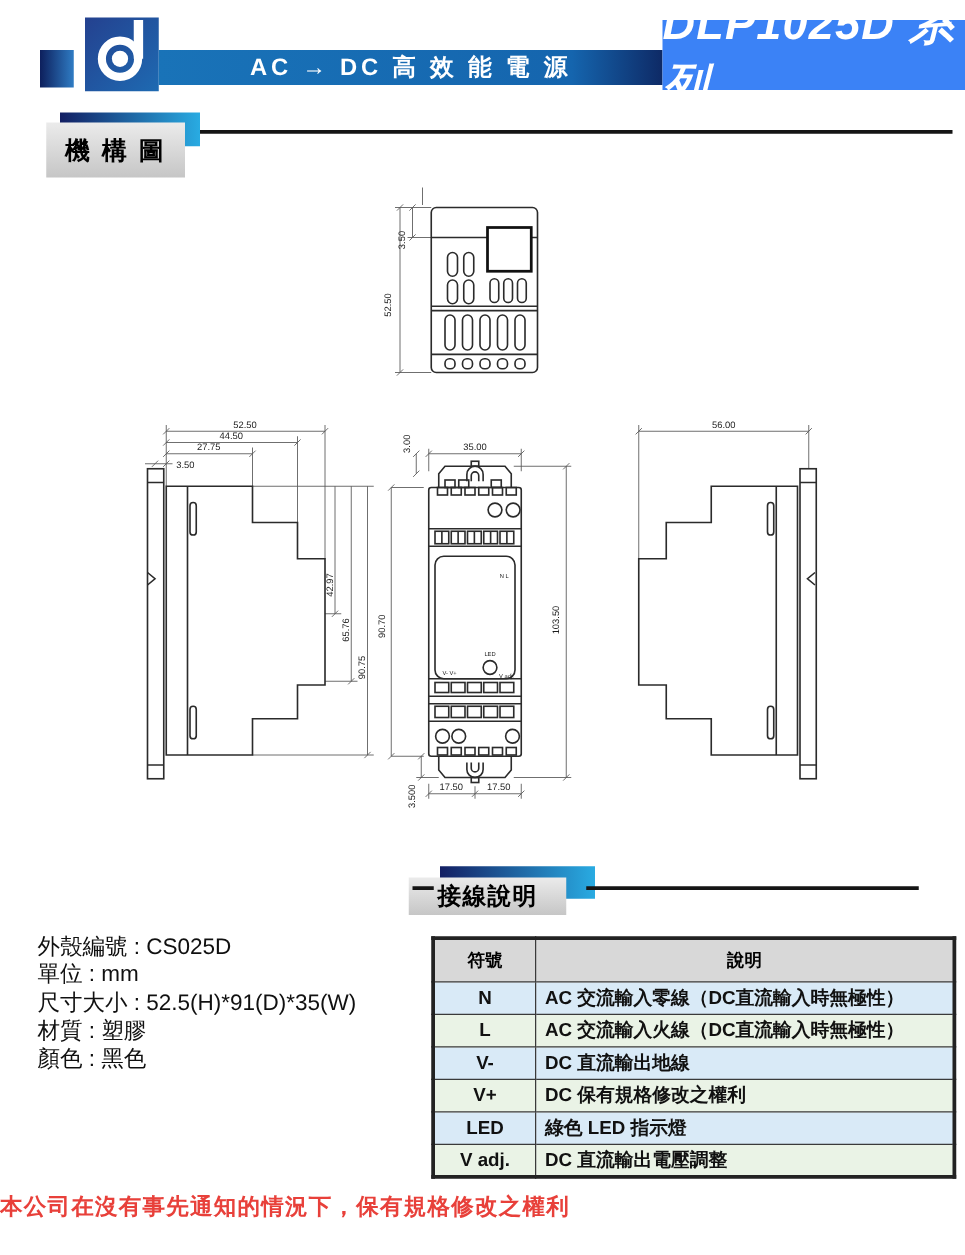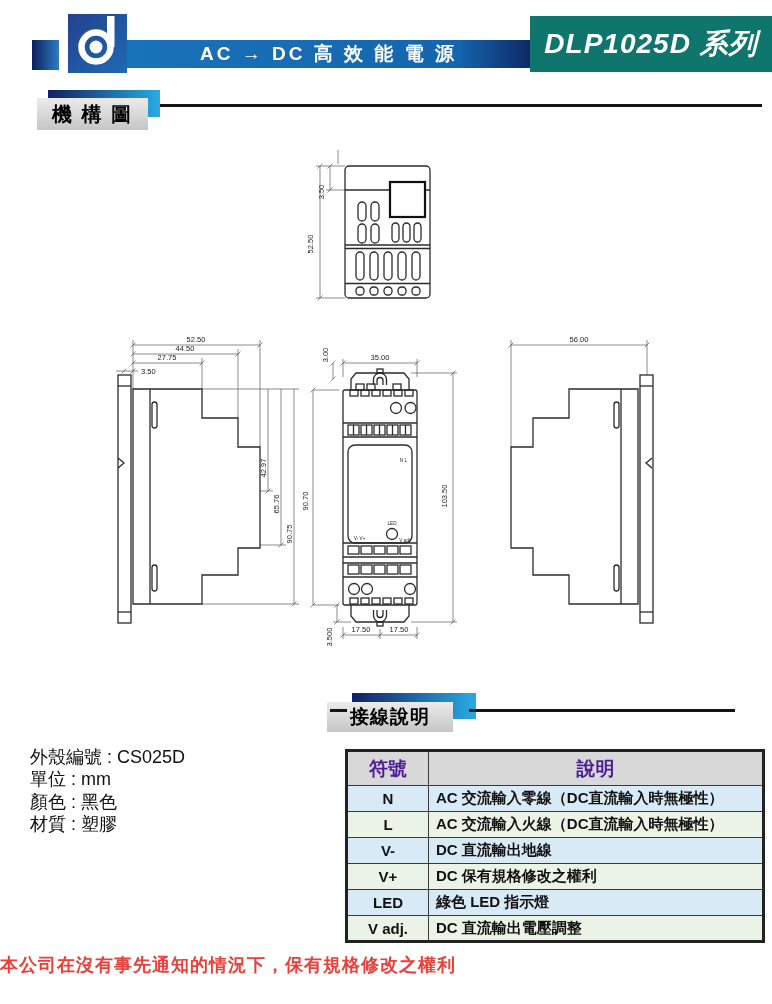--- a/index.html
+++ b/index.html
@@ -11,49 +11,49 @@
   
   .hdr-chip { position:absolute; left:32px; top:40px; width:27px; height:30px;
     background:linear-gradient(90deg,#0d1f5c,#2f7cc4); }
   .hdr-logo { position:absolute; left:68px; top:14px; width:59px; height:59px;
     background:linear-gradient(135deg,#24418f,#1e6ab2); }
   .hdr-bar { position:absolute; left:127px; top:40px; width:403px; height:28px;
     background:linear-gradient(90deg,#1973b8 0%,#1565ae 82%,#0e2a66 100%);
     color:#fff; display:flex; align-items:center; justify-content:center;
     font-weight:bold; font-size:19px; letter-spacing:3px; white-space:nowrap; }
   .hdr-series { position:absolute; left:530px; top:16px; width:242px; height:56px;
-    background:#0f766e; color:#fff; display:flex; align-items:center; justify-content:center;
-    font-weight:bold; font-style:italic; font-size:28px; letter-spacing:1px; }
+    background:#3b82f6; color:#fff; display:flex; align-items:center; justify-content:center;
+    font-weight:bold; font-style:italic; font-size:36px; letter-spacing:1px; }
   
   .sec-bar { position:absolute; background:linear-gradient(90deg,#131f63,#29abe2); }
   .sec-box { position:absolute; background:linear-gradient(180deg,#ebebeb,#c6c6c6);
     color:#000; font-weight:bold; display:flex; align-items:center; justify-content:center; }
   .rule { position:absolute; height:3px; background:#151515; }
   #mech-bar { left:48px; top:90px; width:112px; height:27px; }
-  #mech-box { left:37px; top:98px; width:111px; height:32px; font-size:20px; letter-spacing:2px; }
+  #mech-box { left:37px; top:98px; width:111px; height:44px; font-size:20px; letter-spacing:2px; }
   #rule-mech { left:160px; top:104px; width:602px; }
   #wire-bar { left:352px; top:693px; width:124px; height:26px; }
   #wire-box { left:327px; top:702px; width:126px; height:30px; font-size:19px; letter-spacing:1px; }
   #rule-wire { left:469px; top:709px; width:266px; }
   #rule-wire-left { left:330px; top:709px; width:17px; }
   
   svg.draw { position:absolute; }
   svg.draw .shape { stroke:#2b2b2b; fill:none; stroke-width:1.3; }
   svg.draw .thick { stroke:#111; stroke-width:2.2; fill:#fff; }
   svg.draw .dim { stroke:#5a5a5a; fill:none; stroke-width:0.7; }
   svg.draw text { fill:#1c1c1c; font-size:7.5px; font-family:"Liberation Sans","DejaVu Sans",sans-serif; }
   svg.draw text.small { font-size:4.6px; }
   
   #specs { position:absolute; left:30px; top:746px; font-size:18px; font-weight:normal;
     color:#101010; line-height:22.4px; white-space:nowrap; }
   
   #wiring-table { position:absolute; left:345px; top:749px; width:420px;
     border-collapse:collapse; border:3px solid #222; }
   #wiring-table th, #wiring-table td { border:1.5px solid #3a3a3a; }
-  #wiring-table th { height:35px; font-size:19px; background:#d8d8d8; color:#4c1d95; }
+  #wiring-table th { height:35px; font-size:14px; background:#d8d8d8; color:#000000; }
   #wiring-table td { height:26px; font-size:15px; font-weight:bold; color:#111; }
   #wiring-table td.sym { width:82px; text-align:center; }
   #wiring-table td.desc { padding-left:7px; }
   #wiring-table tbody tr:nth-child(odd)  td { background:#d9eaf7; }
   #wiring-table tbody tr:nth-child(even) td { background:#eaf3e6; }
   
   #footer { position:absolute; left:0; top:953px; width:772px; 
     color:#e8403a; font-weight:bold; font-size:18px; letter-spacing:1px; }
 </style>
 </head>
@@ -292,22 +292,23 @@
   </svg>
 
   <div class="sec-bar" id="wire-bar"></div>
   <div class="sec-box" id="wire-box">接線說明</div>
   <div class="rule" id="rule-wire"></div>
   <div class="rule" id="rule-wire-left"></div>
 
   <div id="specs">
     <div>外殼編號 : CS025D</div>
     <div>單位 : mm</div>
+    <div>尺寸大小 : 52.5(H)*91(D)*35(W)</div>
+    <div>材質 : 塑膠</div>
     <div>顏色 : 黑色</div>
-    <div>材質 : 塑膠</div>
   </div>
 
   <table id="wiring-table">
     <thead>
       <tr>
         <th>符號</th>
         <th>說明</th>
       </tr>
     </thead>
     <tbody>

